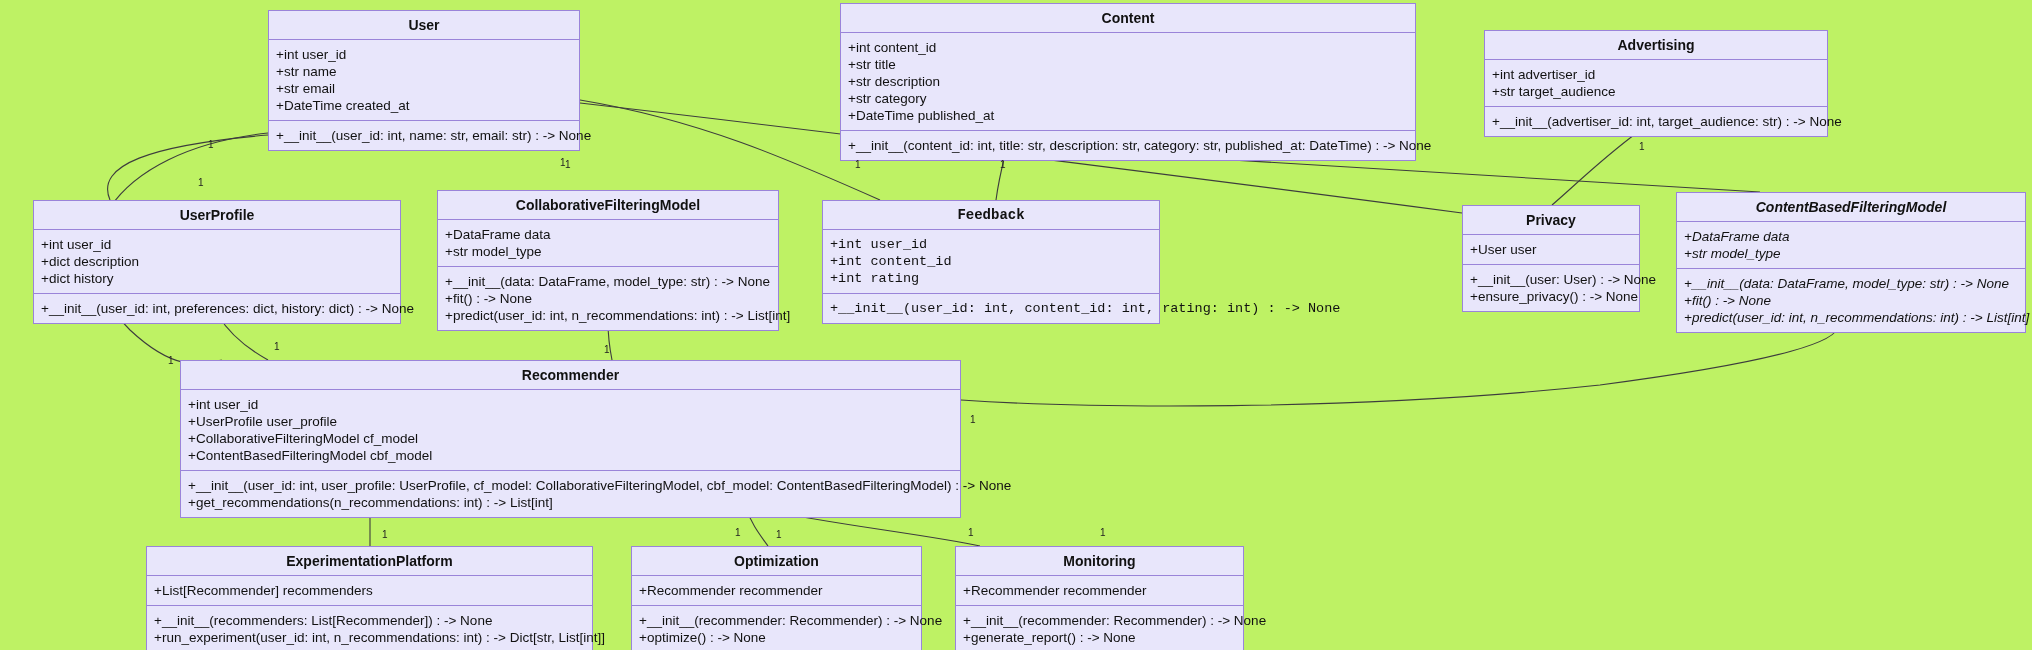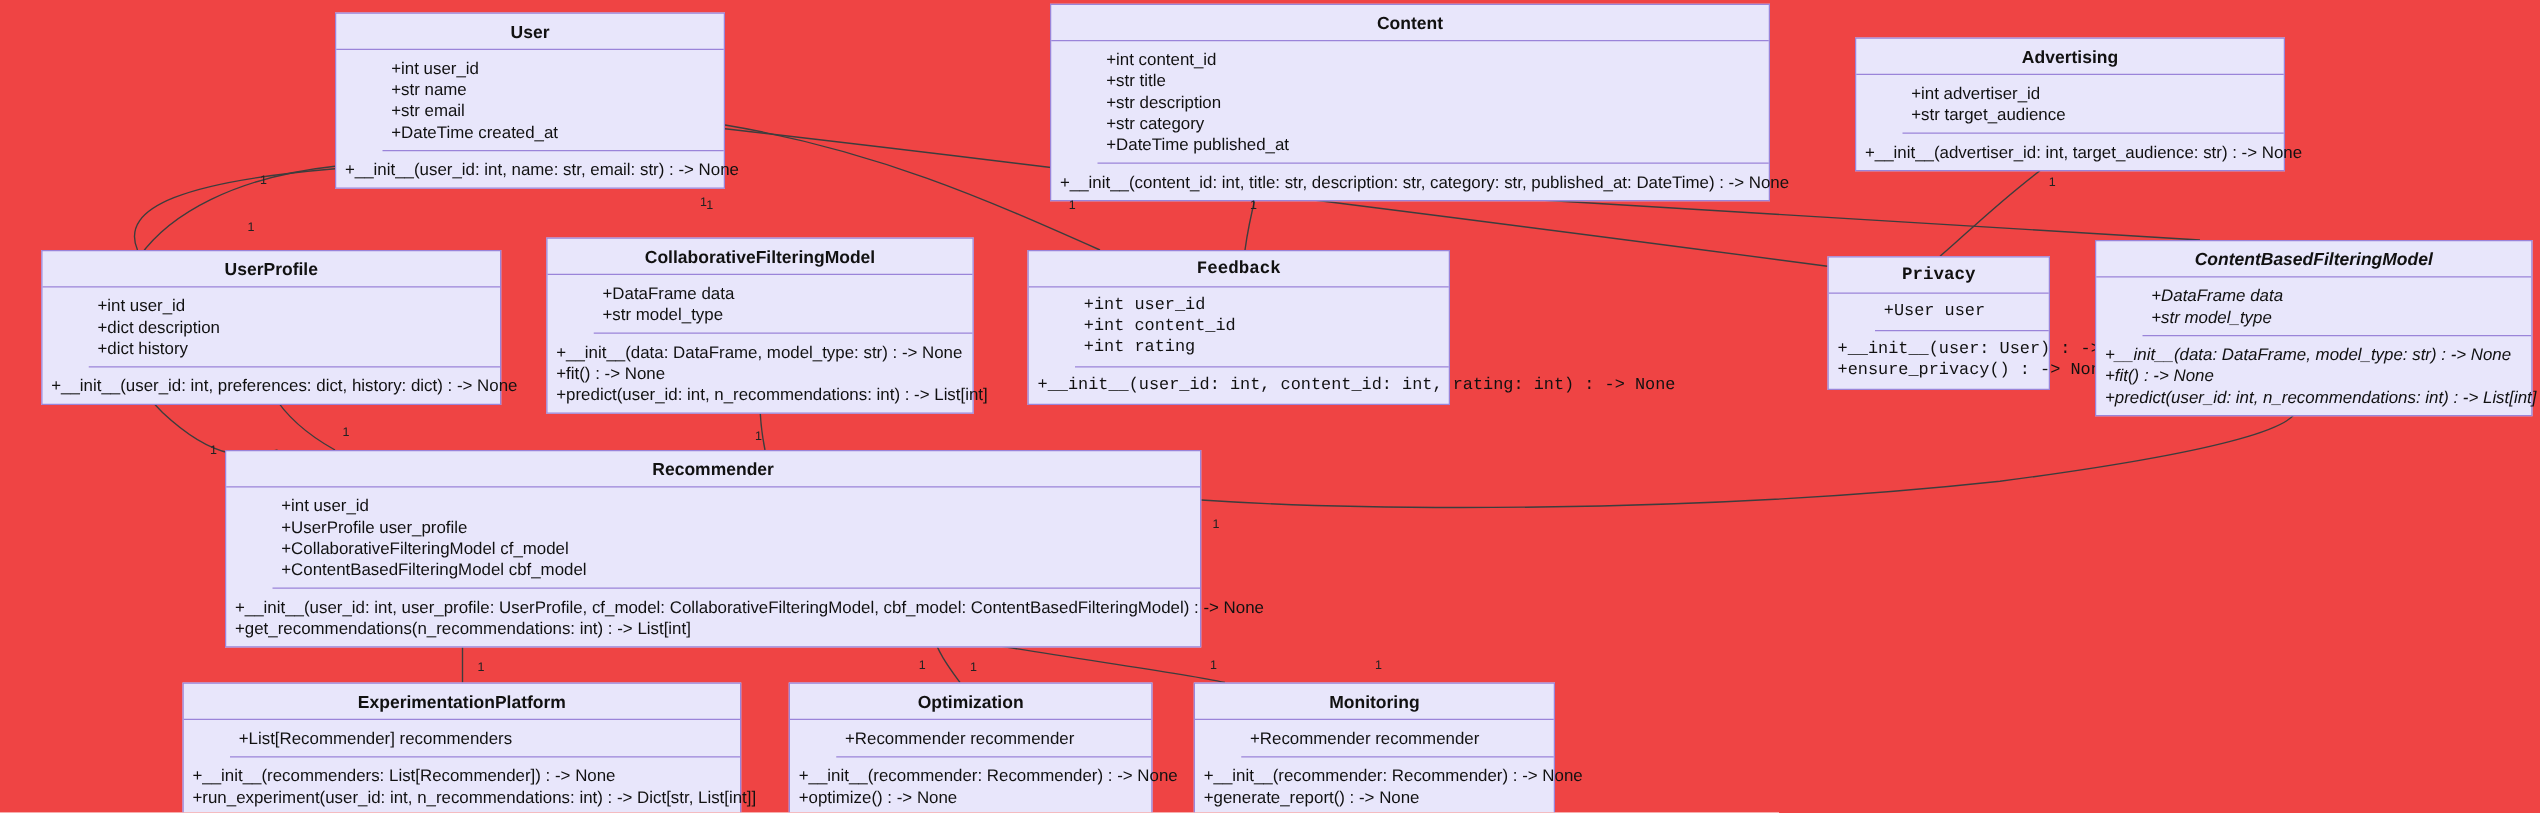--- a/index.html
+++ b/index.html
@@ -4,21 +4,21 @@
 <style>
   html, body {
     margin: 0;
     padding: 0;
     background: #ffffff;
   }
   #canvas {
     position: relative;
     width: 2032px;
     height: 650px;
-    background: #ef4444;
+    background: #bef264;
     font-family: "Liberation Sans", sans-serif;
     overflow: hidden;
   }
   #edge-layer {
     position: absolute;
     left: 0;
     top: 0;
     width: 2032px;
     height: 650px;
     pointer-events: none;
@@ -37,21 +37,20 @@
     line-height: 1;
     padding: 7px 6px 7px 6px;
     border-bottom: 1px solid #9a84d9;
     white-space: nowrap;
   }
   .uml-section {
     padding: 6px 7px 6px 7px;
   }
   .uml-section.attrs {
     border-bottom: 1px solid #9a84d9;
-    margin-left: 37px;
   }
   .uml-line {
     font-size: 13.5px;
     line-height: 17px;
     white-space: nowrap;
     color: #111111;
   }
   .mult {
     position: absolute;
     font-size: 10px;
@@ -159,21 +158,21 @@
         <div class="uml-title">Feedback</div>
         <div class="uml-section attrs">
           <div class="uml-line">+int user_id</div>
           <div class="uml-line">+int content_id</div>
           <div class="uml-line">+int rating</div>
         </div>
         <div class="uml-section methods">
           <div class="uml-line">+__init__(user_id: int, content_id: int, rating: int) : -&gt; None</div>
         </div>
       </div>
-      <div class="uml-class" style="left: 1462px; top: 205px; width: 178px; font-family: Liberation Mono, monospace;">
+      <div class="uml-class" style="left: 1462px; top: 205px; width: 178px;">
         <div class="uml-title">Privacy</div>
         <div class="uml-section attrs">
           <div class="uml-line">+User user</div>
         </div>
         <div class="uml-section methods">
           <div class="uml-line">+__init__(user: User) : -&gt; None</div>
           <div class="uml-line">+ensure_privacy() : -&gt; None</div>
         </div>
       </div>
       <div class="uml-class" style="left: 1676px; top: 192px; width: 350px; font-style: italic;">

